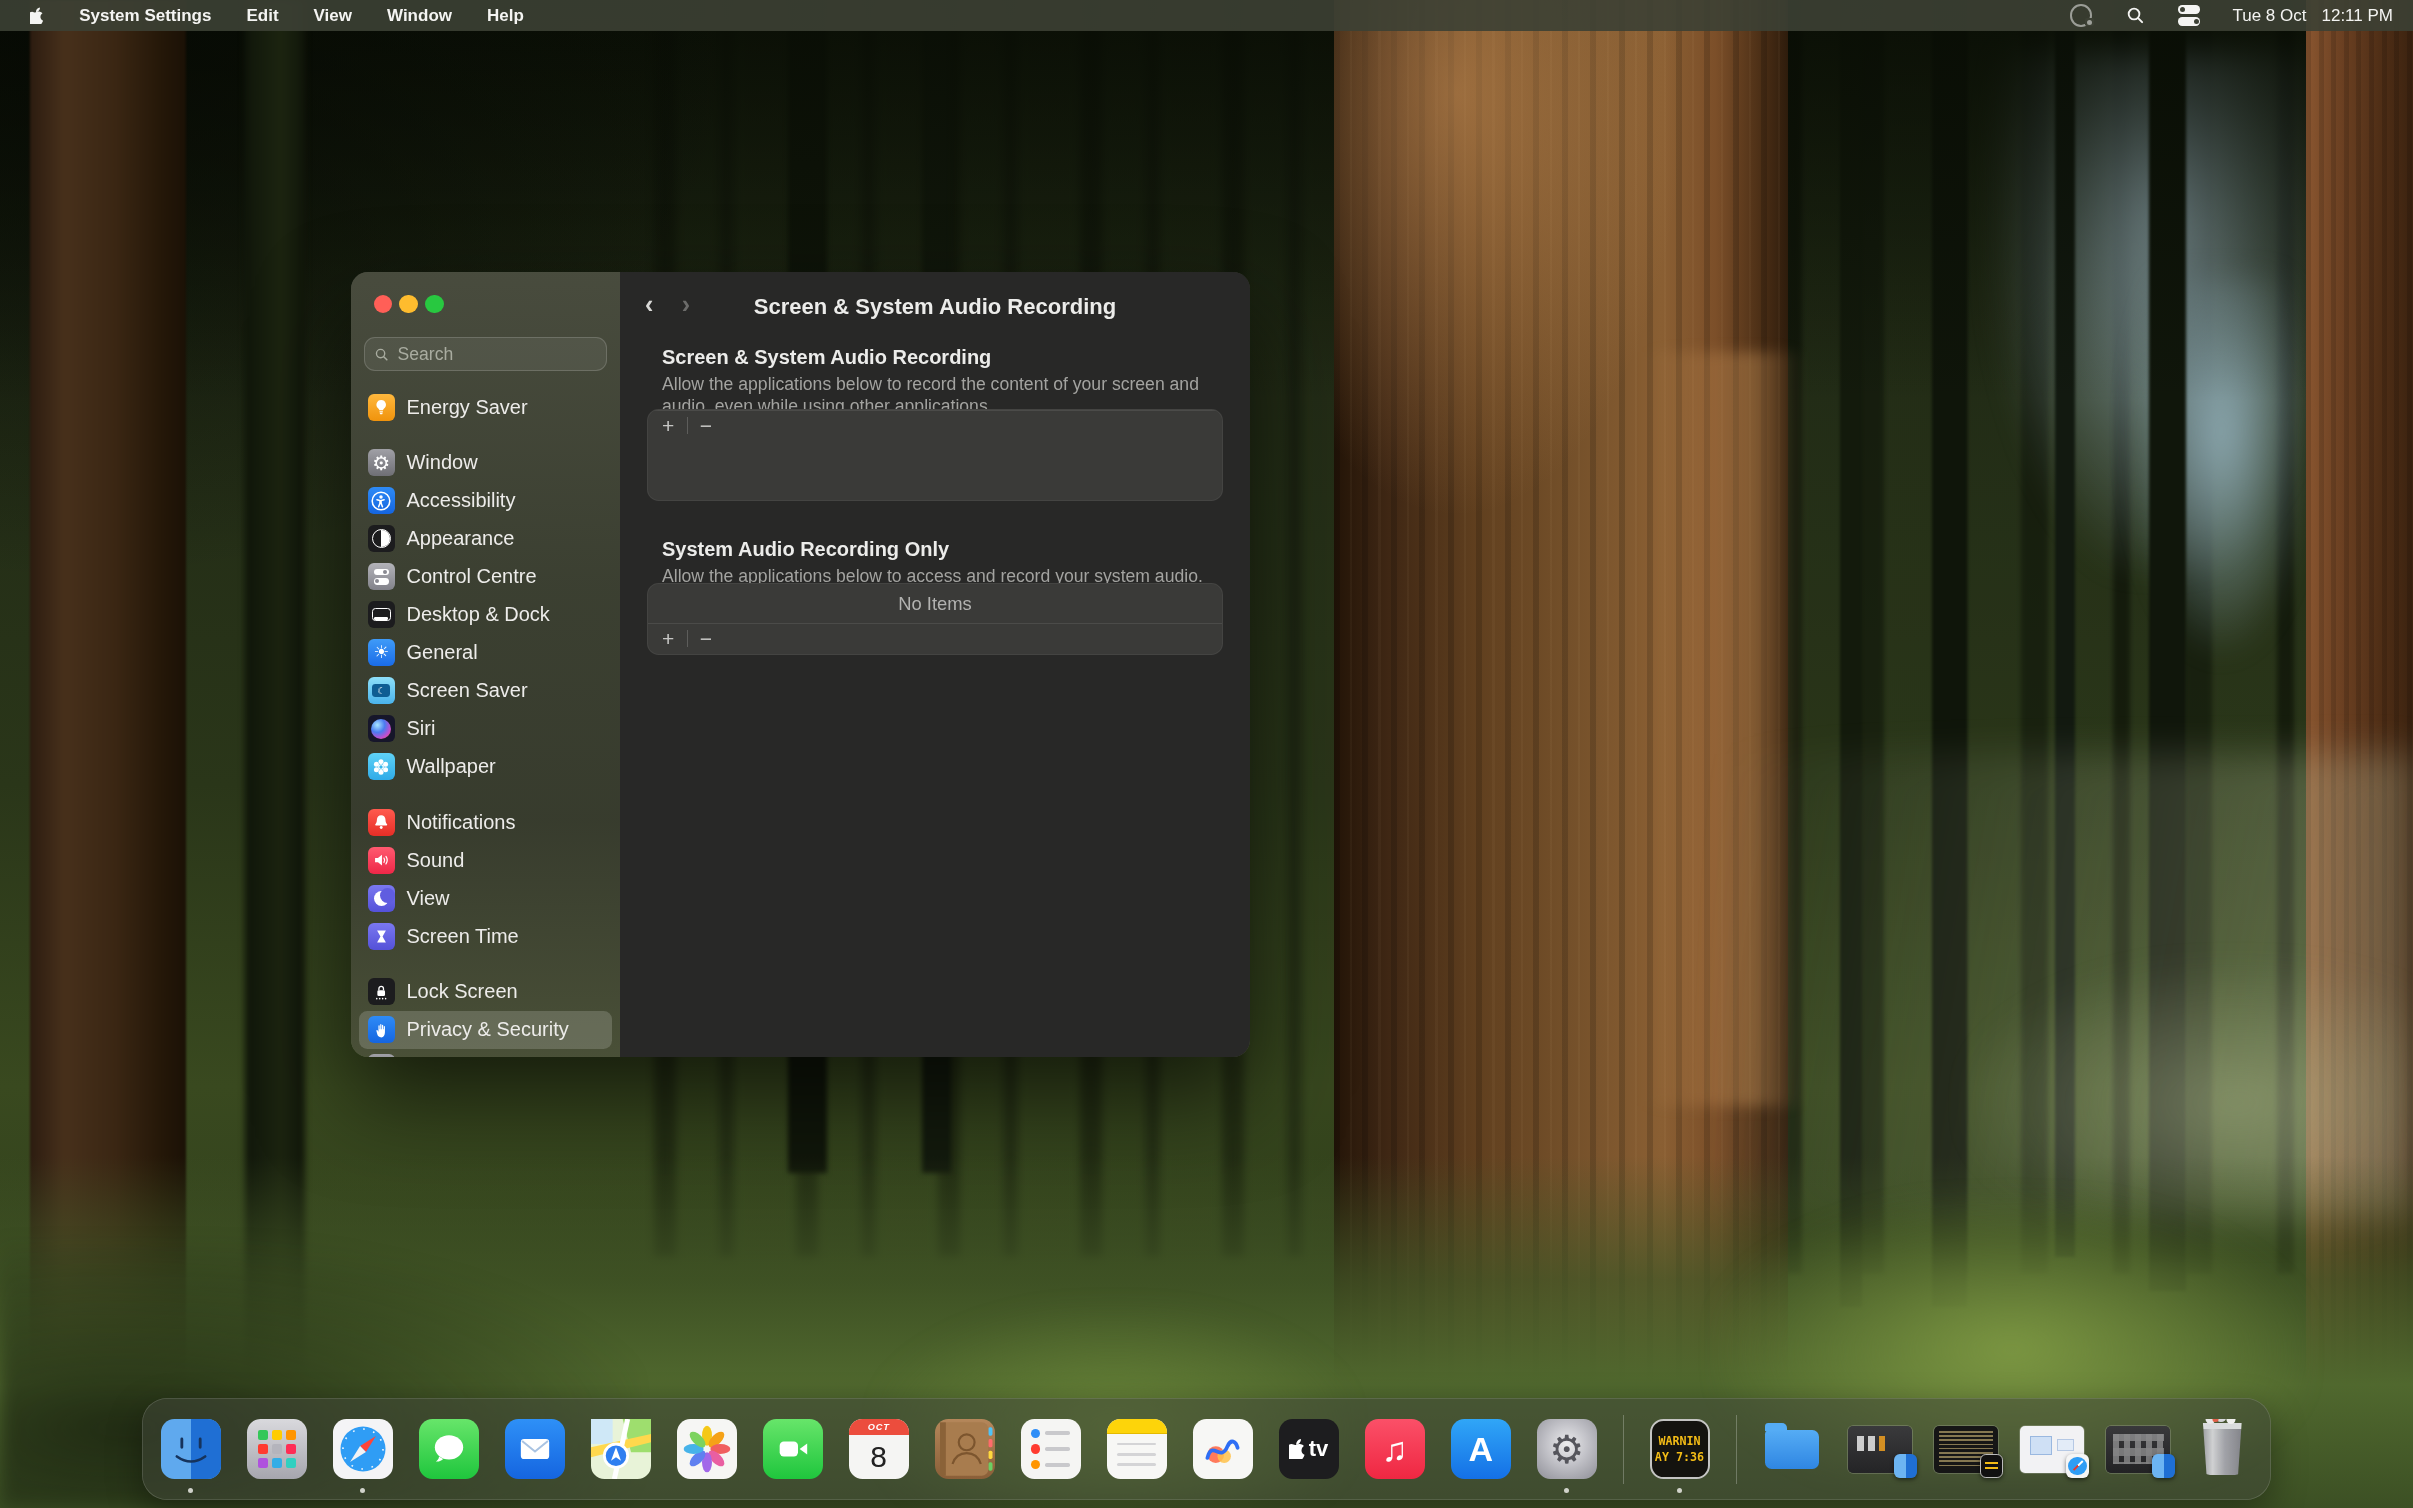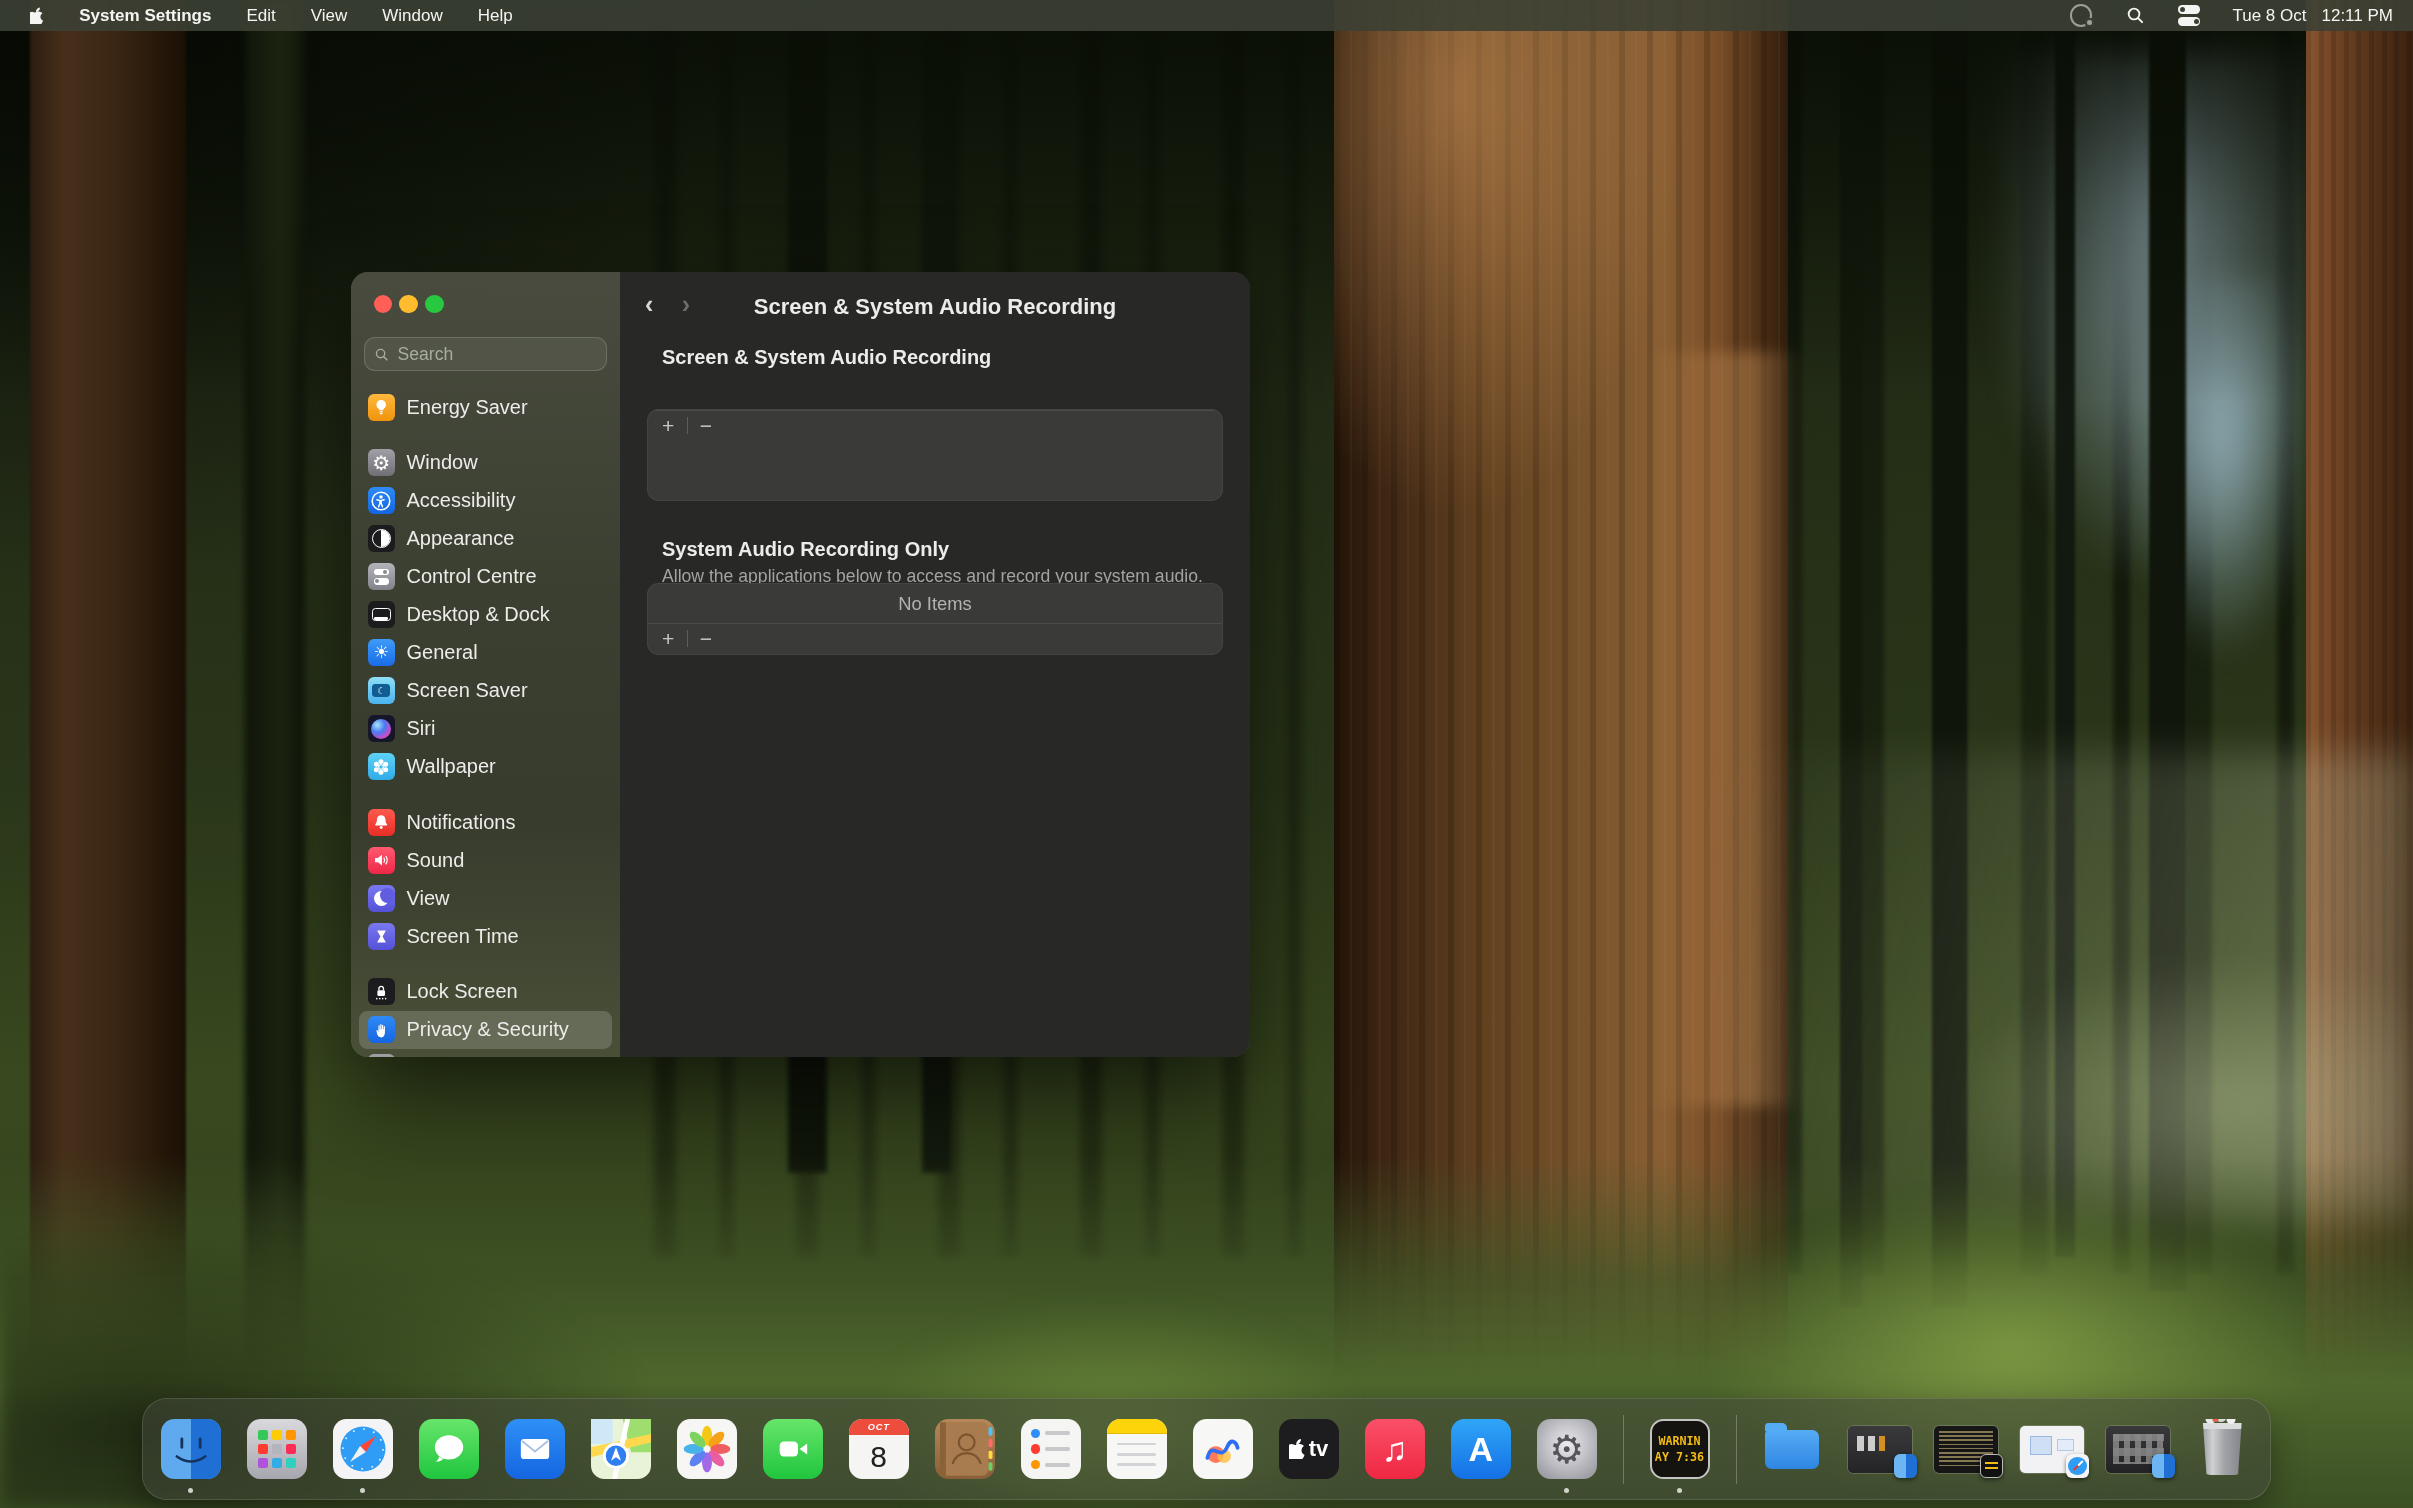--- a/index.html
+++ b/index.html
@@ -43,21 +43,21 @@
   .wp-under-lit{left:1718px;top:1198px;width:587px;height:277px;background:radial-gradient(ellipse at 50% 55%,rgba(136,164,72,.8),rgba(136,164,72,0) 75%);filter:blur(11.7px);}
   .wp-under-lit2{left:880px;top:1307px;width:469px;height:201px;background:radial-gradient(ellipse at 50% 60%,rgba(116,146,62,.65),rgba(116,146,62,0) 75%);filter:blur(11.7px);}
   .wp-under-dark{left:0;top:1240px;width:637px;height:268px;background:radial-gradient(ellipse at 20% 70%,rgba(16,22,10,.7),rgba(16,22,10,0) 75%);filter:blur(8.4px);}
 
   
   .menubar{position:absolute;left:0;top:0;right:0;height:31px;background:rgba(60,64,52,.9);
     display:flex;align-items:center;color:#f4f4f2;font-size:17px;z-index:50;}
   .mb-left{display:flex;align-items:center;gap:35px;padding-left:30px;}
   .mb-apple{display:flex;align-items:center;}
   .mb-app{font-weight:bold;}
-  .mb-item{font-weight:400;}
+  .mb-item{font-weight:700;}
   .mb-right{margin-left:auto;display:flex;align-items:center;gap:32px;padding-right:20px;}
   .mb-ico{display:flex;align-items:center;justify-content:center;width:22px;height:22px;}
   .remote-ico{position:relative;width:18.4px;height:18.4px;border:2.1px solid rgba(255,255,255,.5);border-radius:50%;}
   .remote-ico:before{content:"";position:absolute;right:-3.4px;bottom:-1.7px;width:8.4px;height:8.4px;background:rgba(60,64,52,1);border-radius:1.7px;}
   .remote-ico:after{content:"";position:absolute;right:-1.7px;bottom:0;width:5px;height:5px;background:rgba(255,255,255,.5);border-radius:50%;}
   .cc-ico{display:flex;flex-direction:column;gap:3.4px;}
   .cc-pill{width:22px;height:8.4px;background:#f4f4f2;border-radius:4.2px;position:relative;}
   .cc-pill.k-left:before{content:"";position:absolute;left:1.7px;top:1.7px;width:5px;height:5px;border-radius:50%;background:rgba(60,64,52,1);}
   .cc-pill.k-right:before{content:"";position:absolute;right:1.7px;top:1.7px;width:5px;height:5px;border-radius:50%;background:rgba(60,64,52,1);}
   .mb-clock{display:flex;gap:15px;font-weight:500;}
@@ -439,20 +439,21 @@
     </div>
 
     <div class="main">
       <div class="nav-chevrons">
         <span class="chev-back">‹</span>
         <span class="chev-fwd">›</span>
       </div>
       <div class="nav-title">Screen &amp; System Audio Recording</div>
 
       <div class="sec-title" style="top:74px">Screen &amp; System Audio Recording</div>
+      <div class="sec-desc" style="top:101px">Allow the applications below to record the content of your screen and audio, even while using other applications.</div>
 
       <div class="card" style="top:137px;height:92px">
         <div class="hdiv"></div>
         <div class="card-foot">
           <span class="pm">+</span>
           <span class="vsep"></span>
           <span class="pm">−</span>
         </div>
       </div>
 

